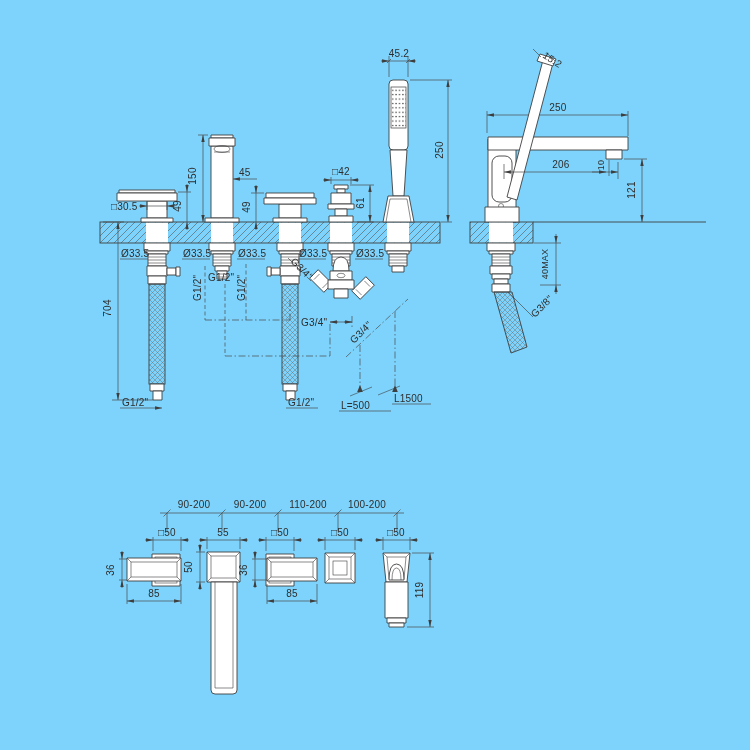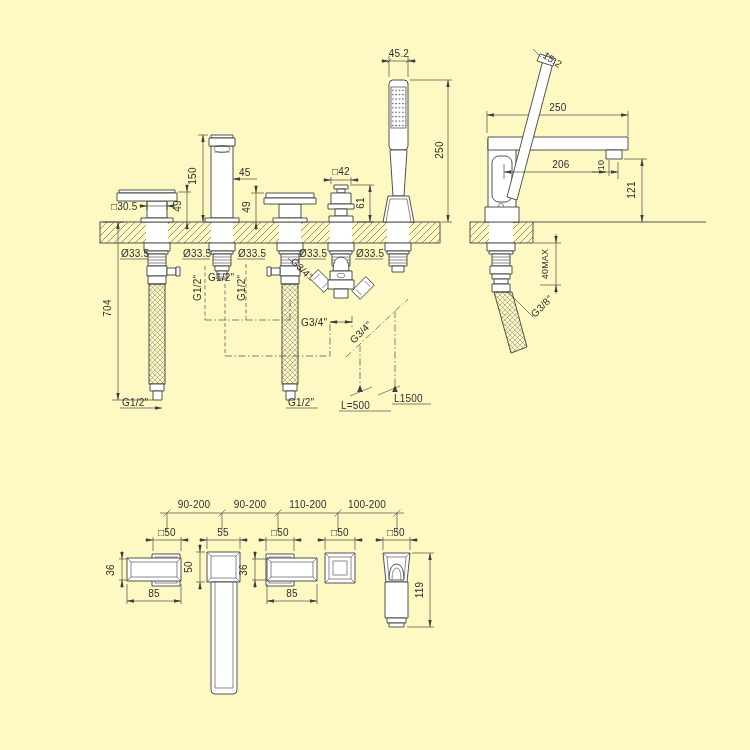--- a/index.html
+++ b/index.html
@@ -1,16 +1,16 @@
 <!DOCTYPE html>
 <html><head>
 <meta charset="utf-8">
 <style>
   html,body{margin:0;padding:0;background:#fff;}
-  .stage{width:750px;height:750px;background:#fef9c3;position:relative;font-family:"Liberation Sans",sans-serif;}
+  .stage{width:750px;height:750px;background:#7dd3fc;position:relative;font-family:"Liberation Sans",sans-serif;}
   svg text{font:10px "Liberation Sans",sans-serif;fill:#2e2e2e;letter-spacing:.2px;}
   svg text.sm{font-size:9px;}
   .v{text-anchor:middle;}
   .o{fill:#fff;stroke:#3e3e3e;stroke-width:.9;stroke-linejoin:round;}
   .s{fill:none;stroke:#3e3e3e;stroke-width:.9;stroke-linejoin:round;}
   .t{fill:none;stroke:#3e3e3e;stroke-width:.6;}
   .d{fill:none;stroke:#4a4a4a;stroke-width:.7;}
   .dd{stroke-dasharray:7 2.5 1.5 2.5;}
   .dh{stroke-dasharray:4 2.5;}
   .fill{fill:#3e3e3e;stroke:none;}

